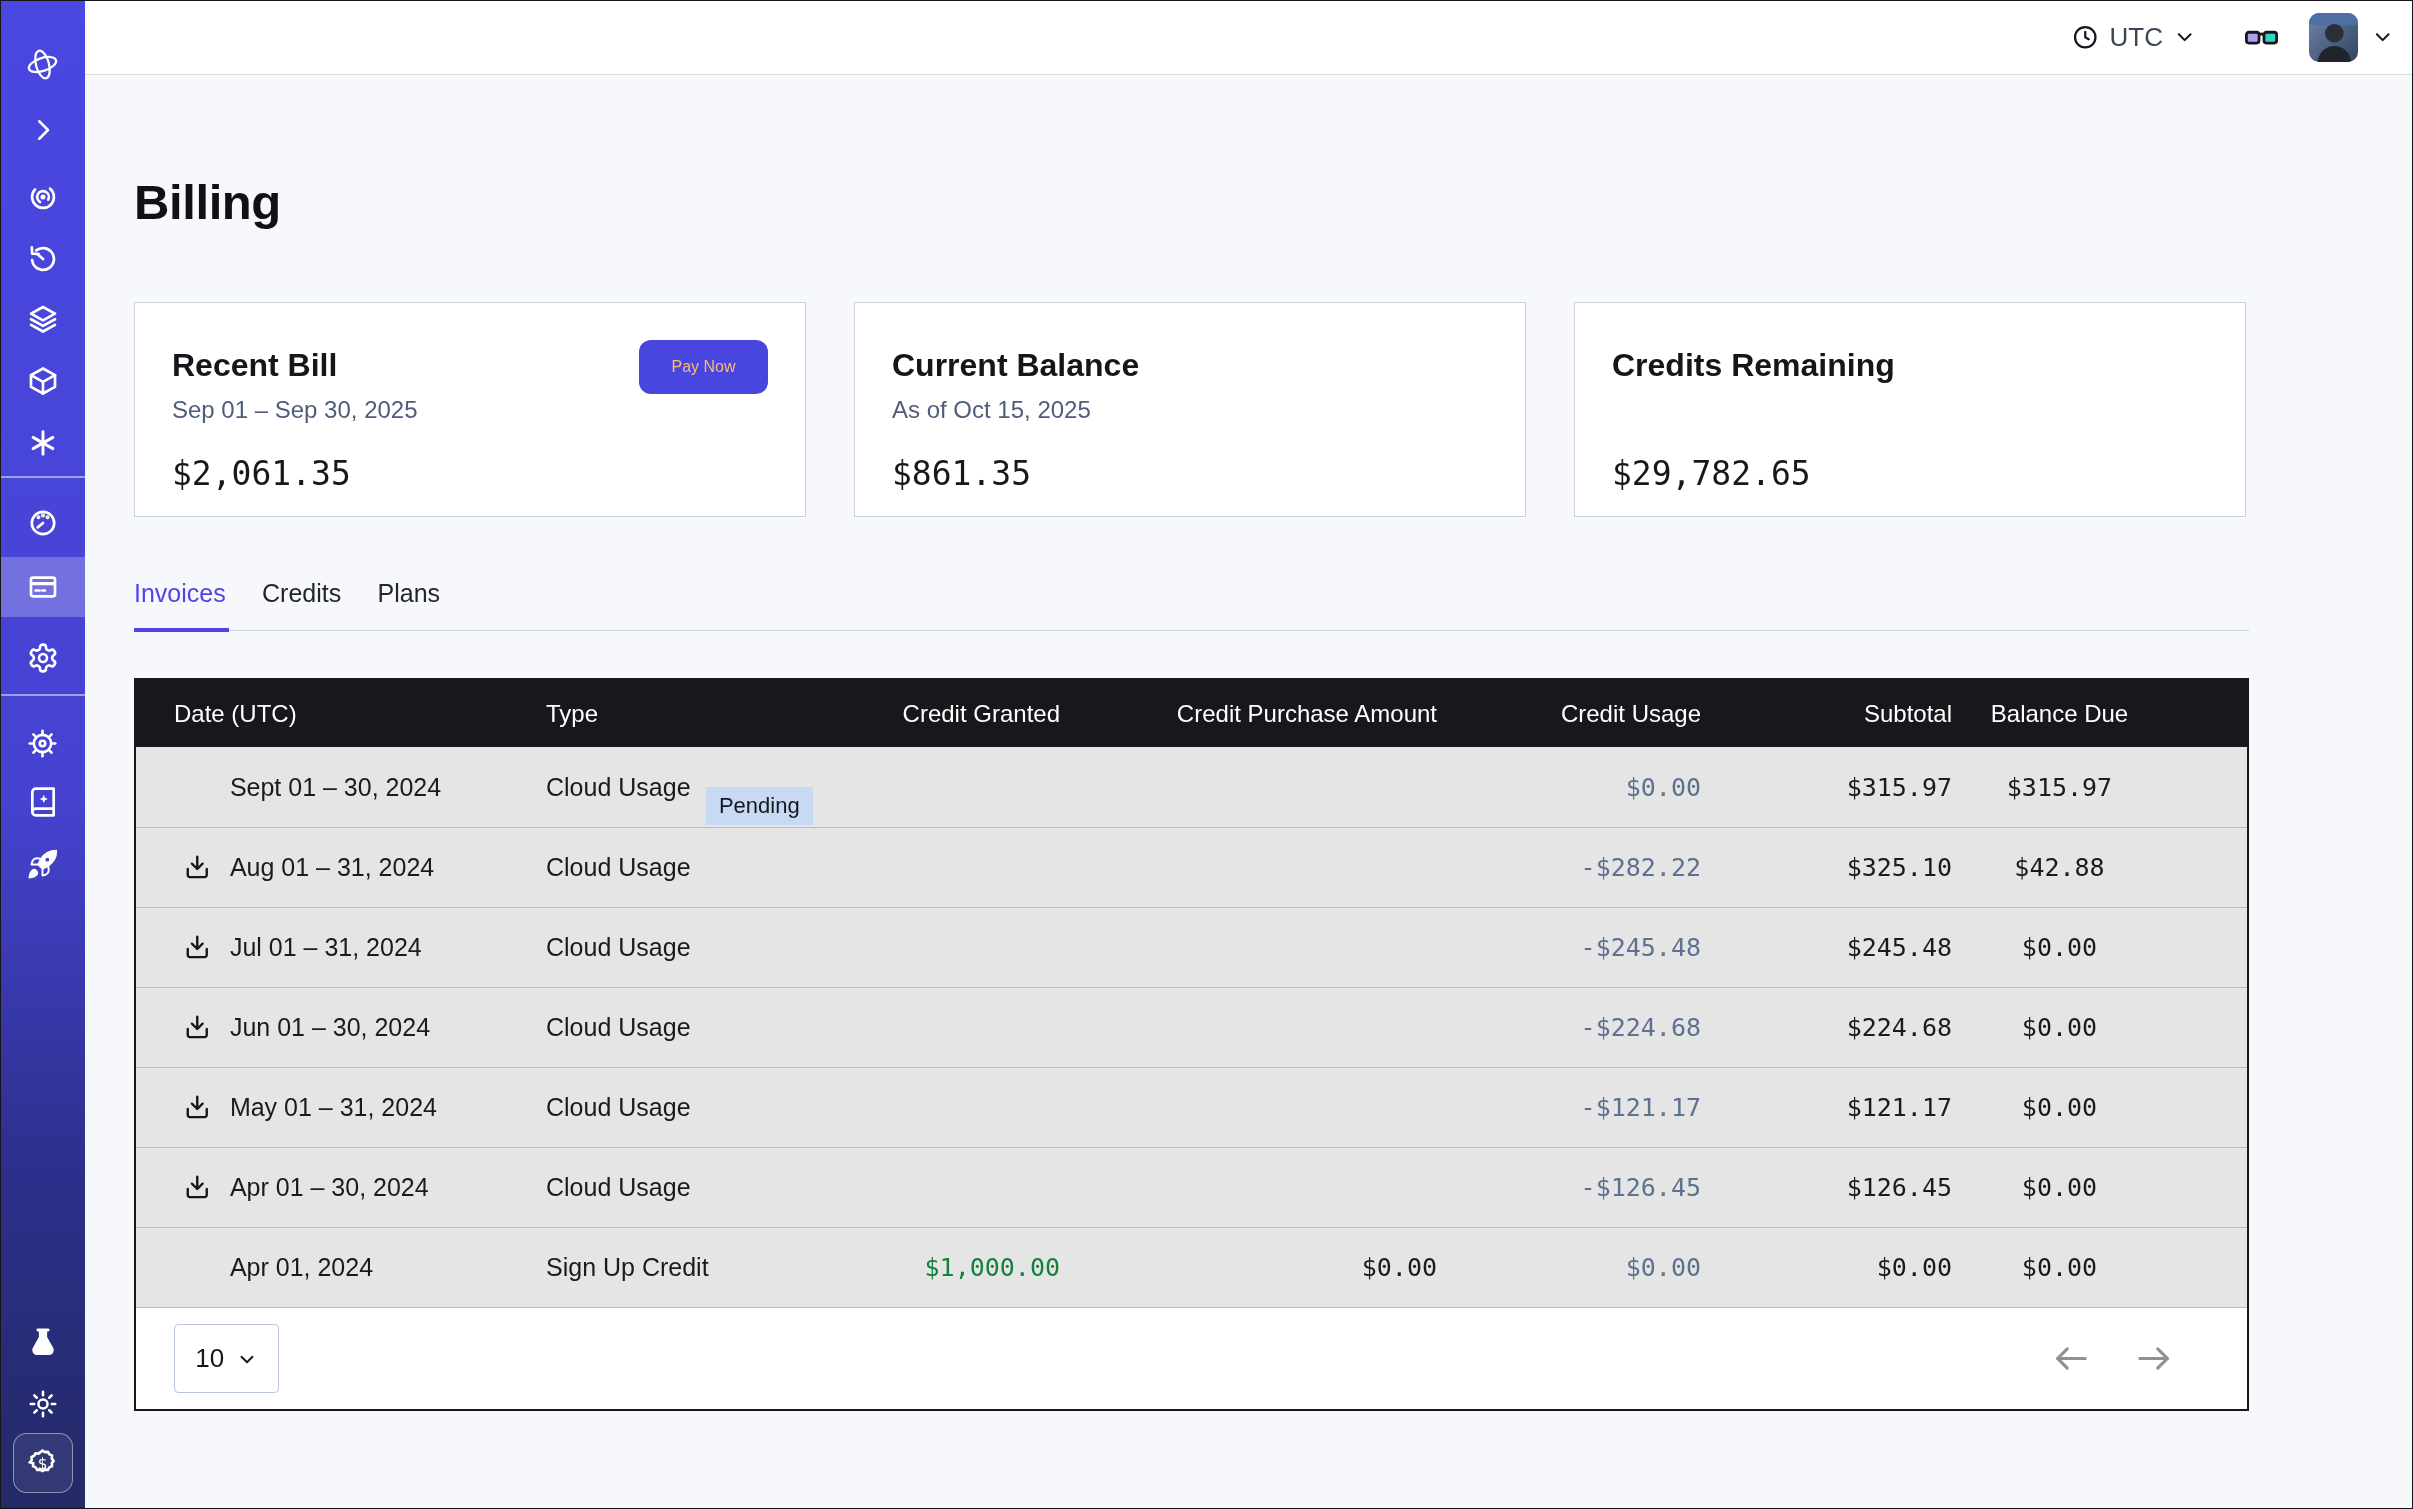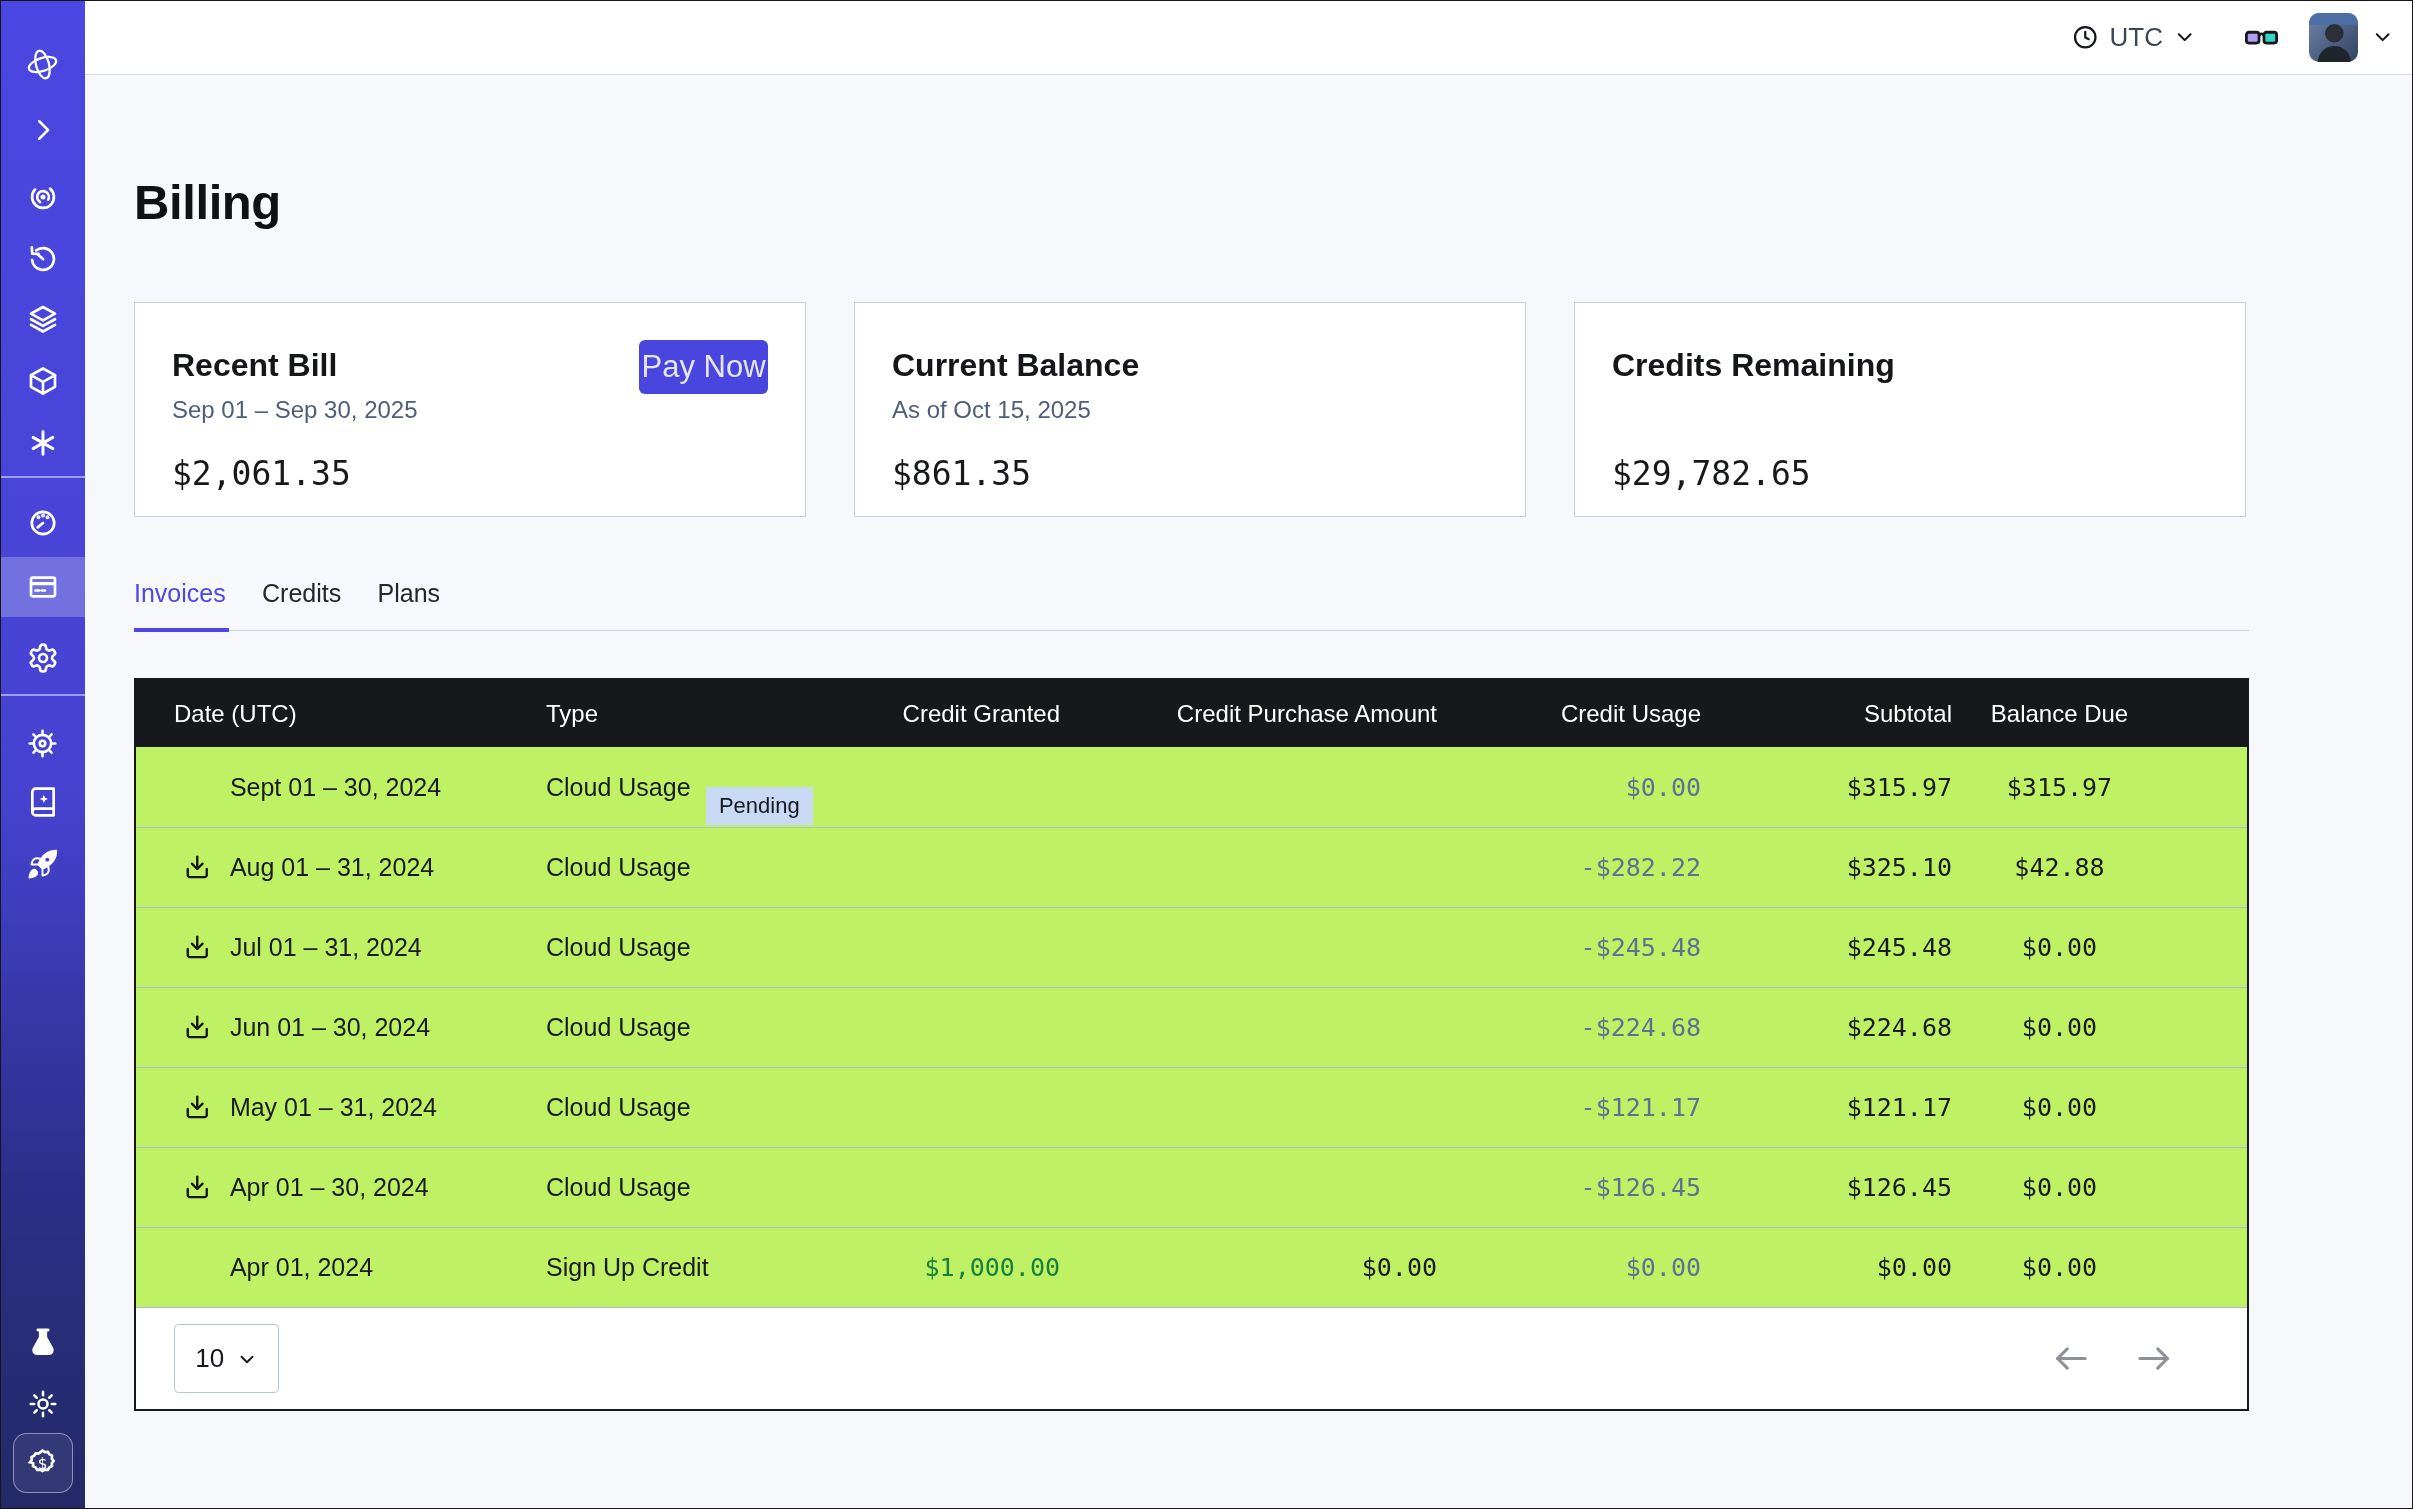--- a/index.html
+++ b/index.html
@@ -28,30 +28,30 @@
 
   
   .content { position:absolute; left:85px; top:75px; width:2328px; height:1434px; background:#f7f8fb; padding-left:49px; }
   .page-title { padding-top:99px; font-size:49px; font-weight:700; color:#101114; letter-spacing:-0.4px; }
 
   .cards { margin-top:72px; display:flex; gap:48px; width:2115px; }
   .card { width:672px; height:215px; background:#fff; border:1.7px solid #c7d1e0; position:relative; padding:44px 37px 0 37px; }
   .card-title { font-size:32px; font-weight:700; color:#14161a; }
   .card-sub { margin-top:11.7px; font-size:24px; color:#4e5e7a; min-height:30px; }
   .card-amount { margin-top:28.5px; font-size:33px; font-family:"DejaVu Sans Mono", monospace; color:#17181c; }
-  .paynow { position:absolute; top:37px; right:37px; width:129px; height:54px; background:#4946e0; color:#e5e5e5;
-    font-size:31px; border:none; border-radius:6px; display:flex; align-items:center; justify-content:center;
+  .paynow { position:absolute; top:37px; right:37px; width:129px; height:54px; background:#4946e0; color:#fdba74;
+    font-size:16px; border:none; border-radius:12px; display:flex; align-items:center; justify-content:center;
     cursor:pointer; font-family:"Liberation Sans", sans-serif; }
 
   .tabs { margin-top:62px; width:2115px; display:flex; gap:33px; border-bottom:1.7px solid #ccd3df; }
   .tab { font-size:25px; color:#23262e; padding:0 3.3px 20px 0; border-bottom:4.2px solid transparent; margin-bottom:-1.7px; cursor:pointer; }
   .tab.active { color:#4f46e5; border-bottom-color:#4f46e5; }
 
   
-  .table-wrap { margin-top:47px; width:2115px; border:2.5px solid #17181b; background:#bef264; }
+  .table-wrap { margin-top:47px; width:2115px; border:2.5px solid #17181b; background:#e5e5e5; }
   table { width:100%; border-collapse:collapse; table-layout:fixed; }
   thead th { background:#17181b; color:#fff; font-size:24px; font-weight:500; height:67px; }
   th.l { text-align:left; } th.r, td.r { text-align:right; }
   th.c1 { padding-left:38px; }
   td { height:80px; font-size:25px; color:#191b1f; vertical-align:middle; }
   tbody tr + tr td { border-top:1.7px solid #adbdd6; }
   .datecell { display:flex; align-items:center; gap:18.4px; padding-left:47px; }
   .dl-spacer { width:28.5px; height:28.5px; flex:none; }
   .dl { width:28.5px; height:28.5px; flex:none; cursor:pointer; }
   .typecell { display:flex; align-items:center; gap:15px; }

